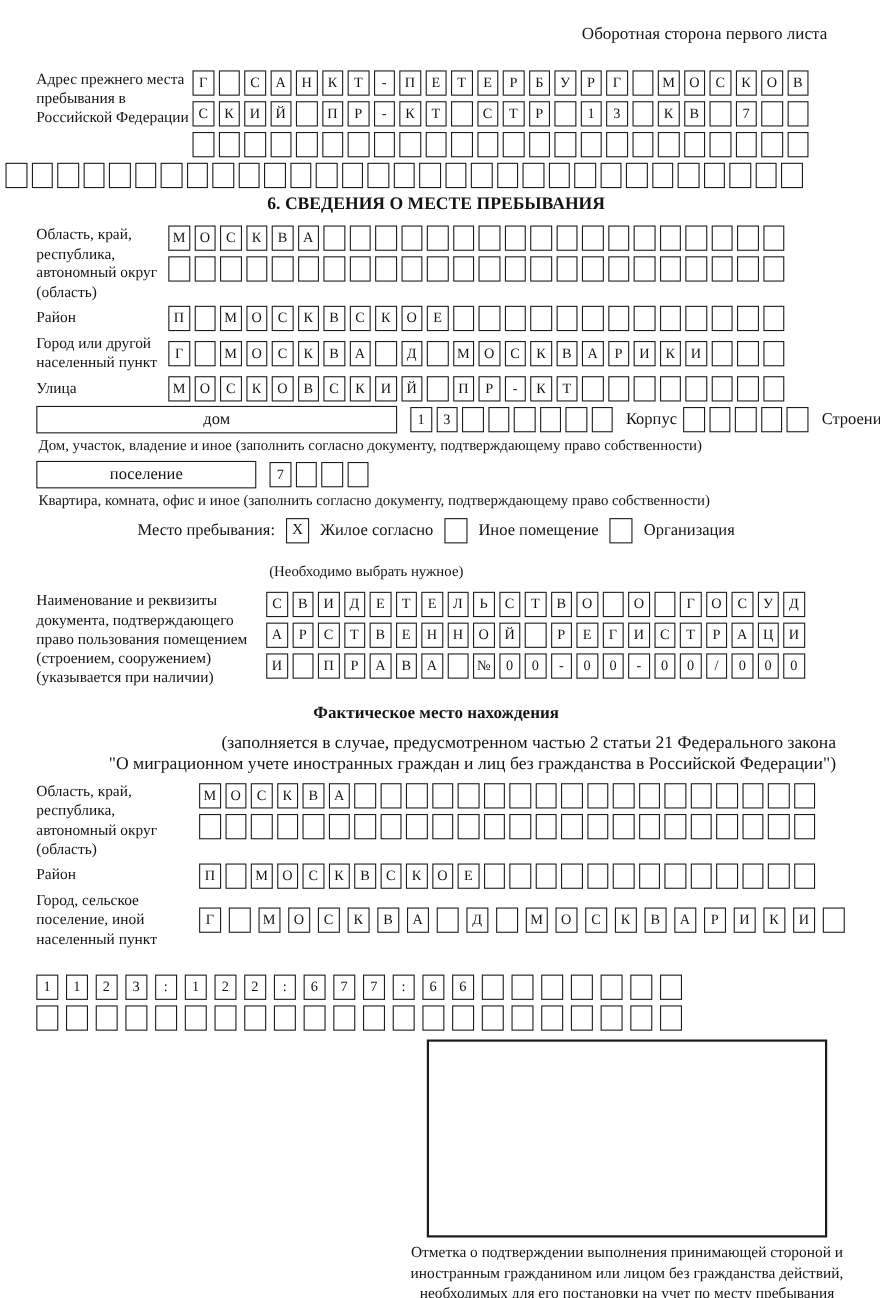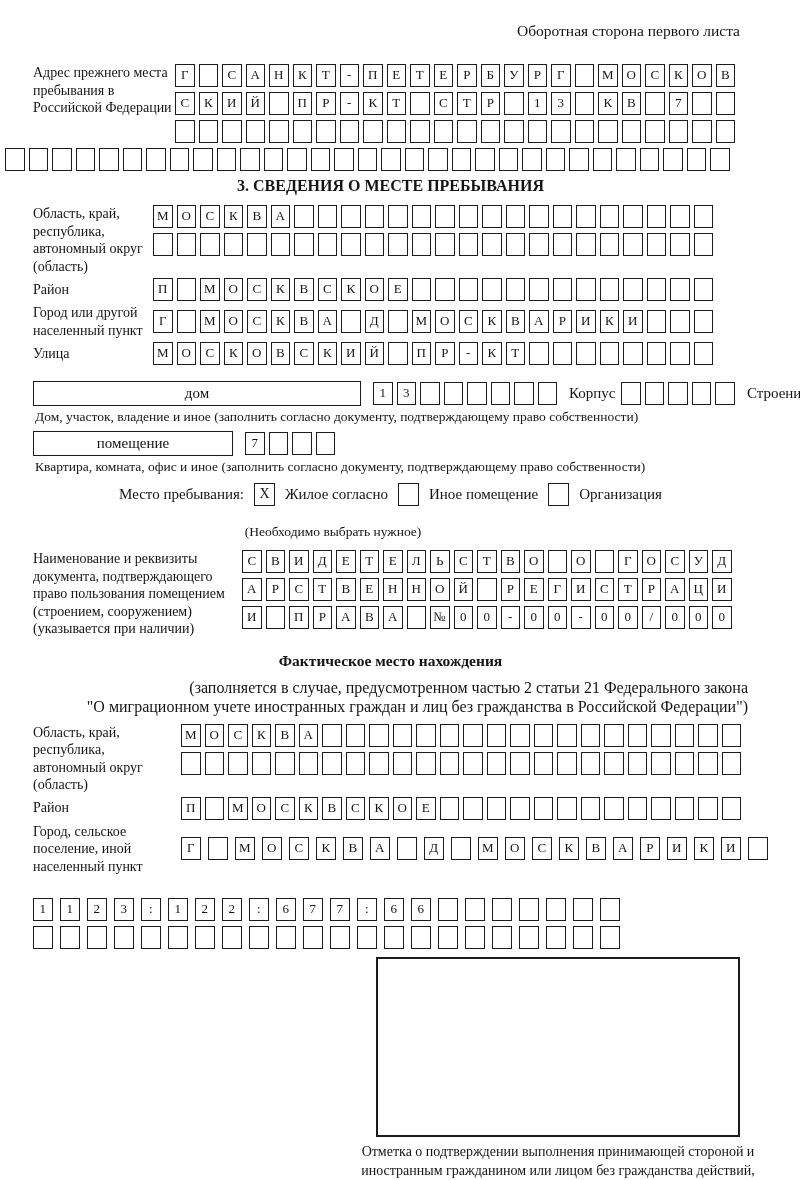--- a/index.html
+++ b/index.html
@@ -1,18 +1,18 @@
 <!DOCTYPE html>
 <html lang="ru"><head>
 <meta charset="utf-8">
 <style>
   html,body{margin:0;padding:0;background:#fff;}
   .page{
     width:800px;height:1180px;box-sizing:border-box;
-    padding:8px 52px 0 33px;position:relative;overflow:hidden;
+    padding:8px 40px 0 33px;position:relative;overflow:hidden;
     font-family:"Liberation Serif","DejaVu Serif",serif;color:#141414;
     background:#fff;
   }
   .header-note{text-align:right;font-size:15.5px;margin:14px 8px 24px 0;}
   .row{display:flex;align-items:flex-start;margin-bottom:3px;}
   .row.vcenter{align-items:center;}
   .label{font-size:14px;line-height:17.5px;flex:0 0 auto;}
   .lbl-prev{width:142px;}
   .lbl-left{width:120px;}
   .lbl-doc{width:209px;}
@@ -43,21 +43,21 @@
     margin:0 10px;flex:0 0 auto;background:#fff;
   }
   .stay-row{display:flex;align-items:center;margin:8px 0 18px 0;font-size:15px;justify-content:center;}
   .stay-hint{margin:2px 0 10px 150px;width:300px;text-align:center;}
   .fact-title{text-align:center;font-weight:bold;font-size:15.5px;margin:14px 0 8px 0;}
   .fact-sub{text-align:right;font-size:16px;line-height:19px;}
   .fact-sub-wrap{margin-bottom:8px;}
   .stamp-wrap{width:432px;margin-left:auto;margin-right:-26px;margin-top:8px;}
   .stamp-box{width:360px;height:176px;border:2px solid #1c1c1c;margin:0 auto;background:#fff;}
   .stamp-caption{font-size:14px;line-height:18.5px;text-align:center;margin-top:6px;}
-  .mt4{margin-top:16px;}
+  .mt4{margin-top:4px;}
 </style>
 </head>
 <body>
 
 <div class="page">
 
   <div class="header-note">Оборотная сторона первого листа</div>
 
   <div class="row">
     <div class="label lbl-prev">Адрес прежнего места пребывания в Российской Федерации</div>
@@ -169,21 +169,21 @@
       <span class="cell"></span>
       <span class="cell"></span>
       <span class="cell"></span>
       <span class="cell"></span>
       <span class="cell"></span>
       <span class="cell"></span>
       <span class="cell"></span>
       <span class="cell"></span>
     </div>
 
-  <div class="section-title">3. СВЕДЕНИЯ О МЕСТЕ ПРЕБЫВАНИЯ</div>
+  <div class="section-title">6. СВЕДЕНИЯ О МЕСТЕ ПРЕБЫВАНИЯ</div>
 
   <div class="row">
     <div class="label lbl-left">Область, край, республика, автономный округ (область)</div>
     <div class="rows-col">
       <div class="boxrow">
           <span class="cell">М</span>
           <span class="cell">О</span>
           <span class="cell">С</span>
           <span class="cell">К</span>
           <span class="cell">В</span>
@@ -345,21 +345,21 @@
         <span class="cell"></span>
         <span class="cell"></span>
         <span class="cell"></span>
       </div>
     <div class="inline-lbl">Строение</div>
 
   </div>
   <div class="hint hint-ind">Дом, участок, владение и иное (заполнить согласно документу, подтверждающему право собственности)</div>
 
   <div class="row vcenter">
-    <div class="bigbox flat">помещение</div>
+    <div class="bigbox flat">поселение</div>
     <div class="boxrow">
         <span class="cell">7</span>
         <span class="cell"></span>
         <span class="cell"></span>
         <span class="cell"></span>
       </div>
   </div>
   <div class="hint hint-ind">Квартира, комната, офис и иное (заполнить согласно документу, подтверждающему право собственности)</div>
 
   <div class="stay-row">

